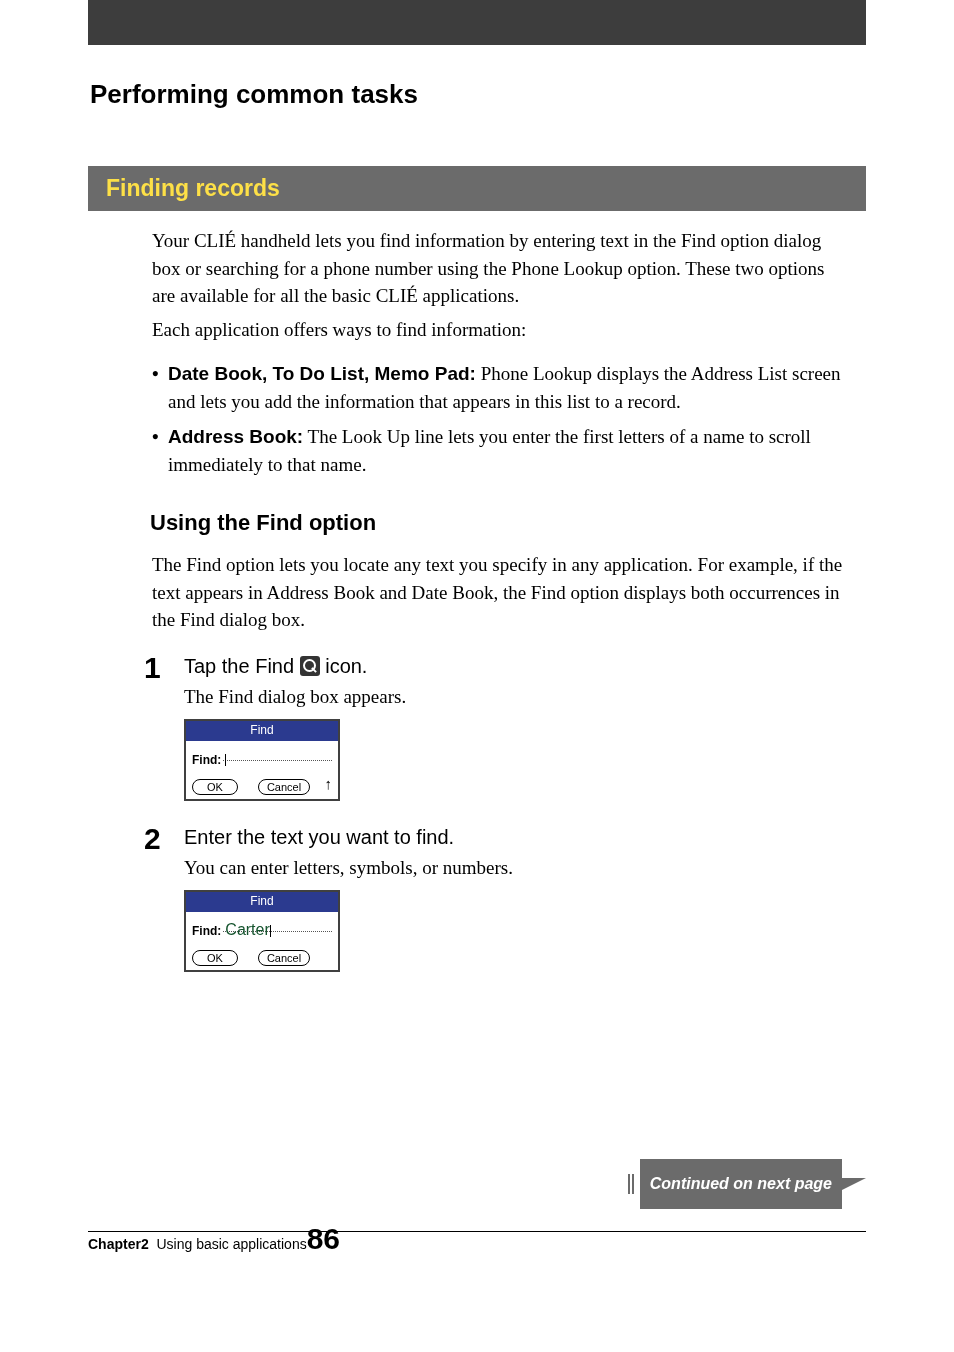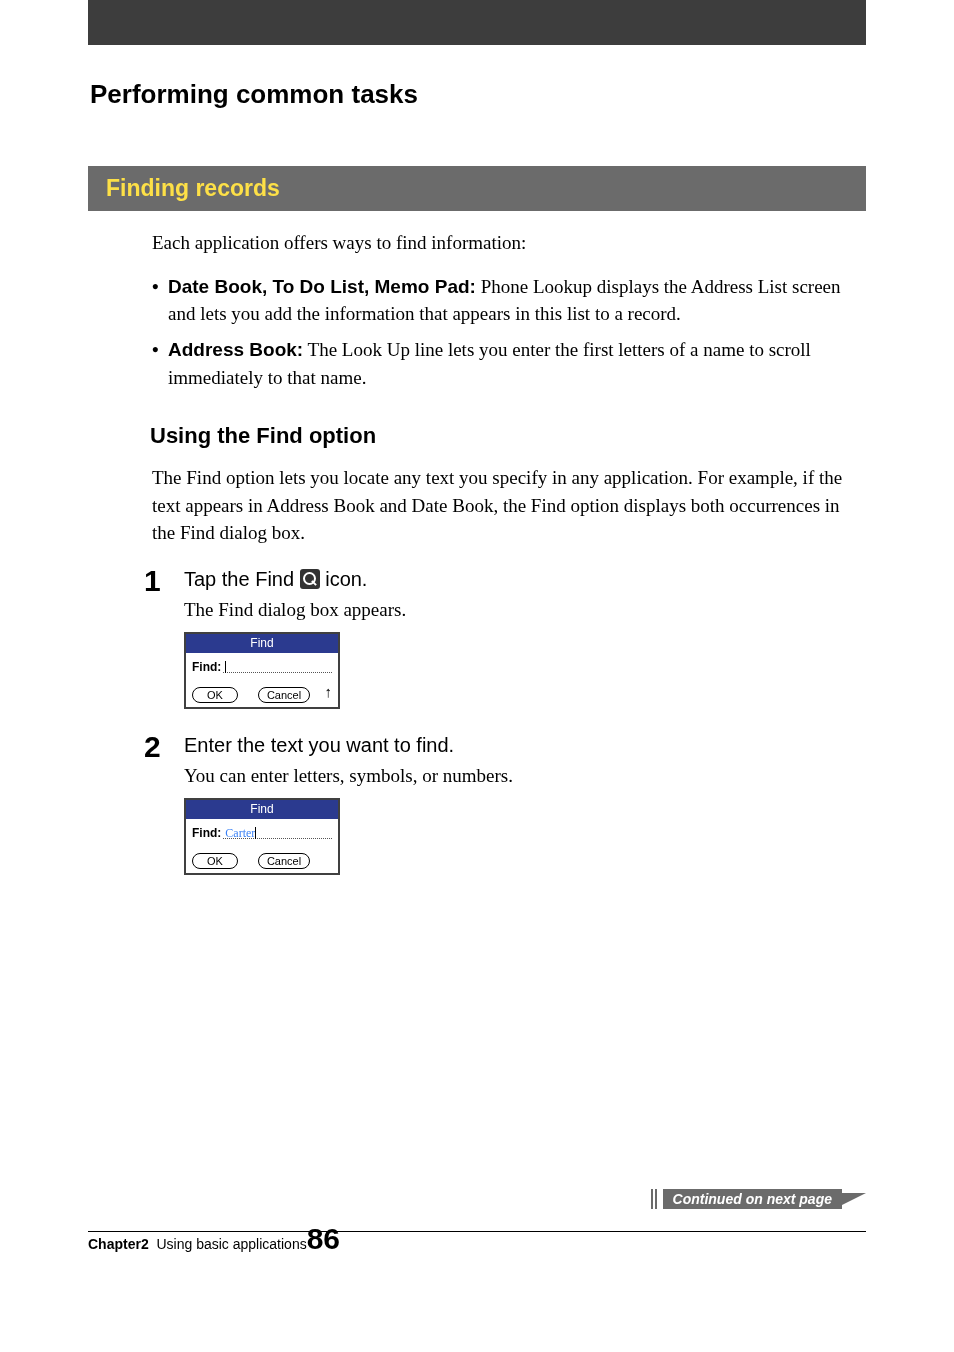--- a/index.html
+++ b/index.html
@@ -99,25 +99,24 @@
     font-size: 12px;
     padding: 1px 0;
   }
   .dialog-body { padding: 6px 6px 4px 6px; position: relative; }
   .dialog-row { display: flex; align-items: baseline; margin-bottom: 10px; }
   .dialog-row .lbl { font-weight: bold; font-size: 12px; margin-right: 2px; }
   .dialog-row .field {
     flex: 1;
     border-bottom: 1px dotted #555;
     height: 14px;
-    font-size: 12px;
-    color: #3b82f6;
+    font-size: 16px;
+    color: #14532d;
     padding-left: 2px;
     position: relative;
-    font-family: Liberation Serif, serif;
   }
   .dialog-row .field .cursor {
     display: inline-block;
     width: 1px; height: 12px;
     background: #000;
     vertical-align: -2px;
   }
   .dialog-buttons { display: flex; gap: 20px; align-items: center; }
   .palm-btn {
     border: 1px solid #000;
@@ -146,22 +145,22 @@
     width: 6px; height: 20px;
     background: repeating-linear-gradient(90deg, #6b6b6b 0 2px, #fff 2px 4px);
     margin-right: 6px;
   }
   .continued .label {
     background: #6b6b6b;
     color: #fff;
     font-family: Arial, sans-serif;
     font-style: italic;
     font-weight: bold;
-    font-size: 14px;
-    padding: 2px 10px;
+    font-size: 16px;
+    padding: 16px 10px;
   }
   .continued .arrow {
     width: 0; height: 0;
     border-top: 12px solid #6b6b6b;
     border-right: 24px solid transparent;
   }
   .bottom-rule {
     position: absolute;
     left: 88px; right: 88px;
     bottom: 120px;
@@ -186,20 +185,21 @@
 
 <div class="top-bar"></div>
 
 <h1 class="page-title">Performing common tasks</h1>
 
 <div class="section-heading">Finding records</div>
 
 <div class="content">
 
   <div class="intro">
+    <p>Your CLIÉ handheld lets you find information by entering text in the Find option dialog box or searching for a phone number using the Phone Lookup option. These two options are available for all the basic CLIÉ applications.</p>
     <p class="second">Each application offers ways to find information:</p>
   </div>
 
   <ul class="bullets">
     <li>
       <span class="lead">Date Book, To Do List, Memo Pad:</span><span> Phone Lookup displays the Address List screen and lets you add the information that appears in this list to a record.</span>
     </li>
     <li>
       <span class="lead">Address Book:</span><span> The Look Up line lets you enter the first letters of a name to scroll immediately to that name.</span>
     </li>

